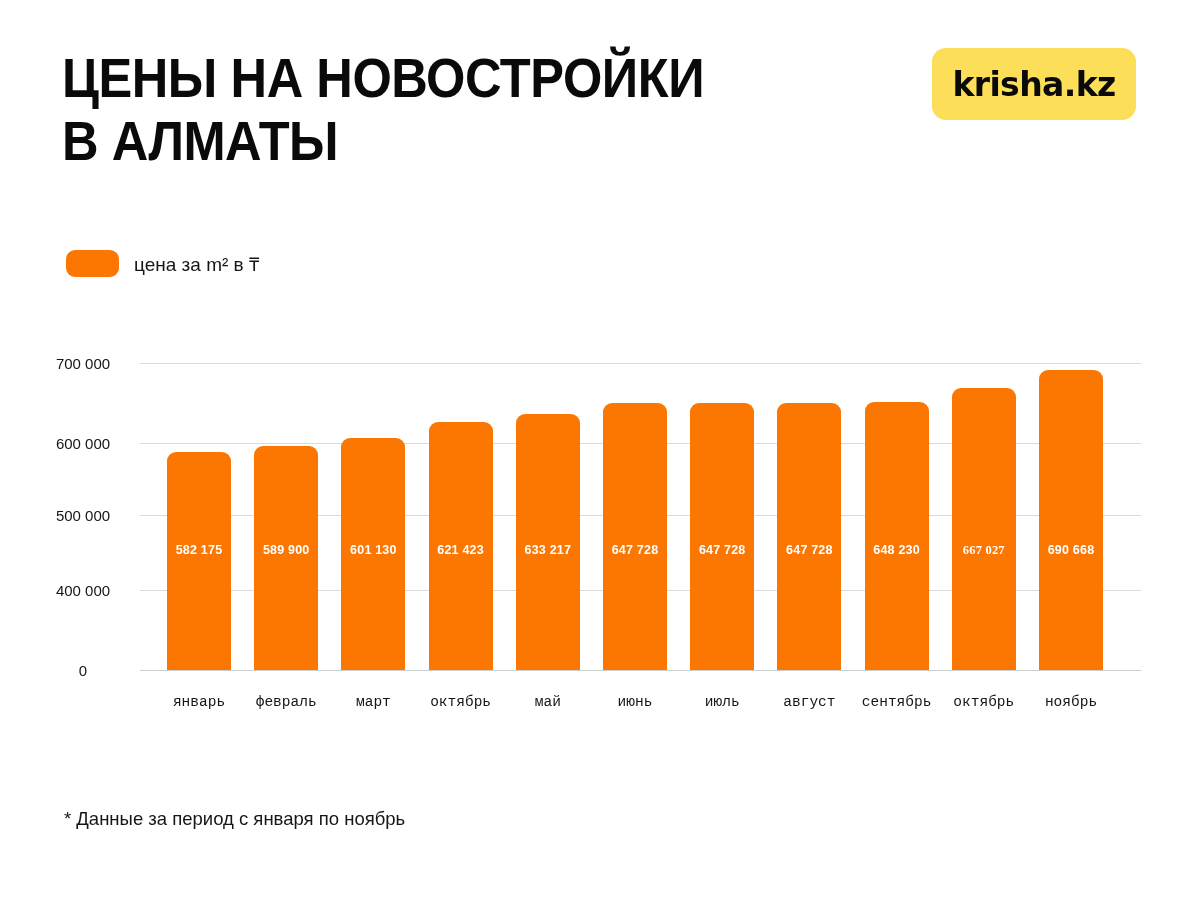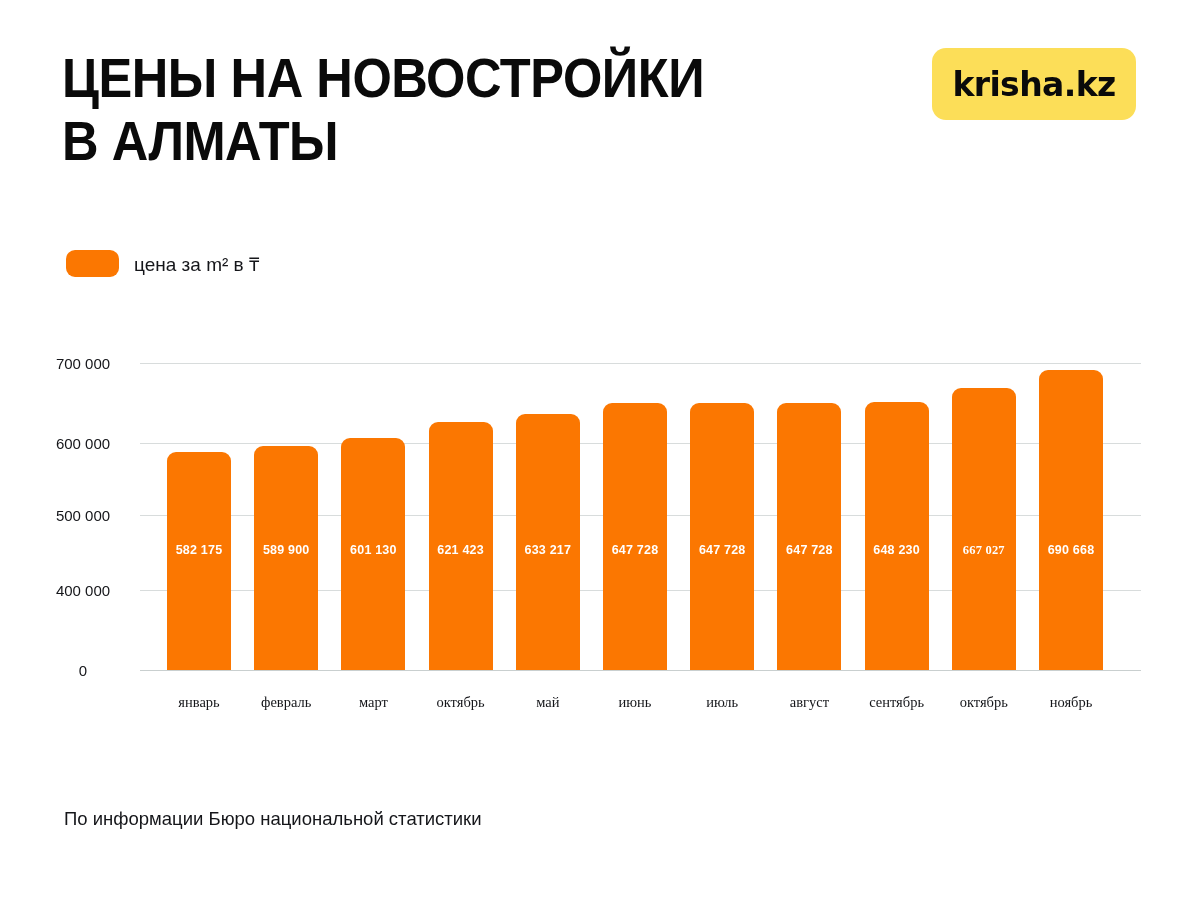--- a/index.html
+++ b/index.html
@@ -131,21 +131,21 @@
     font-weight: bold;
     color: #ffffff;
     font-family: "Liberation Sans", sans-serif;
     letter-spacing: 0.2px;
   }
   .xlabel {
     position: absolute;
     text-align: center;
     font-size: 14.5px;
     color: #15161a;
-    font-family: Liberation Serif, serif;
+    font-family: Liberation Mono, monospace;
   }
 
   
   .footnotes {
     position: absolute;
     left: 64px;
     top: 802px;
     font-size: 18.5px;
     line-height: 34px;
     color: #15161a;
@@ -211,14 +211,14 @@
       <div class="bar" style="left: 951.8px; width: 64px; top: 387.95px; height: 282.05px;"></div>
       <div class="bar-value" style="left: 943.8px; width: 80px; top: 543px; font-family: Liberation Serif, serif;">667 027</div>
       <div class="xlabel" style="left: 923.8px; width: 120px; top: 694px;">октябрь</div>
       <div class="bar" style="left: 1039px; width: 64px; top: 370.061px; height: 299.939px;"></div>
       <div class="bar-value" style="left: 1031px; width: 80px; top: 543px;">690 668</div>
       <div class="xlabel" style="left: 1011px; width: 120px; top: 694px;">ноябрь</div>
     </div>
 </div>
 
 <div class="footnotes">
-  <span class="footnote-line">По информации Бюро национальной статистики</span>
+  <span class="footnote-line">* Данные за период с января по ноябрь</span>
 </div>
 
 </body></html>

